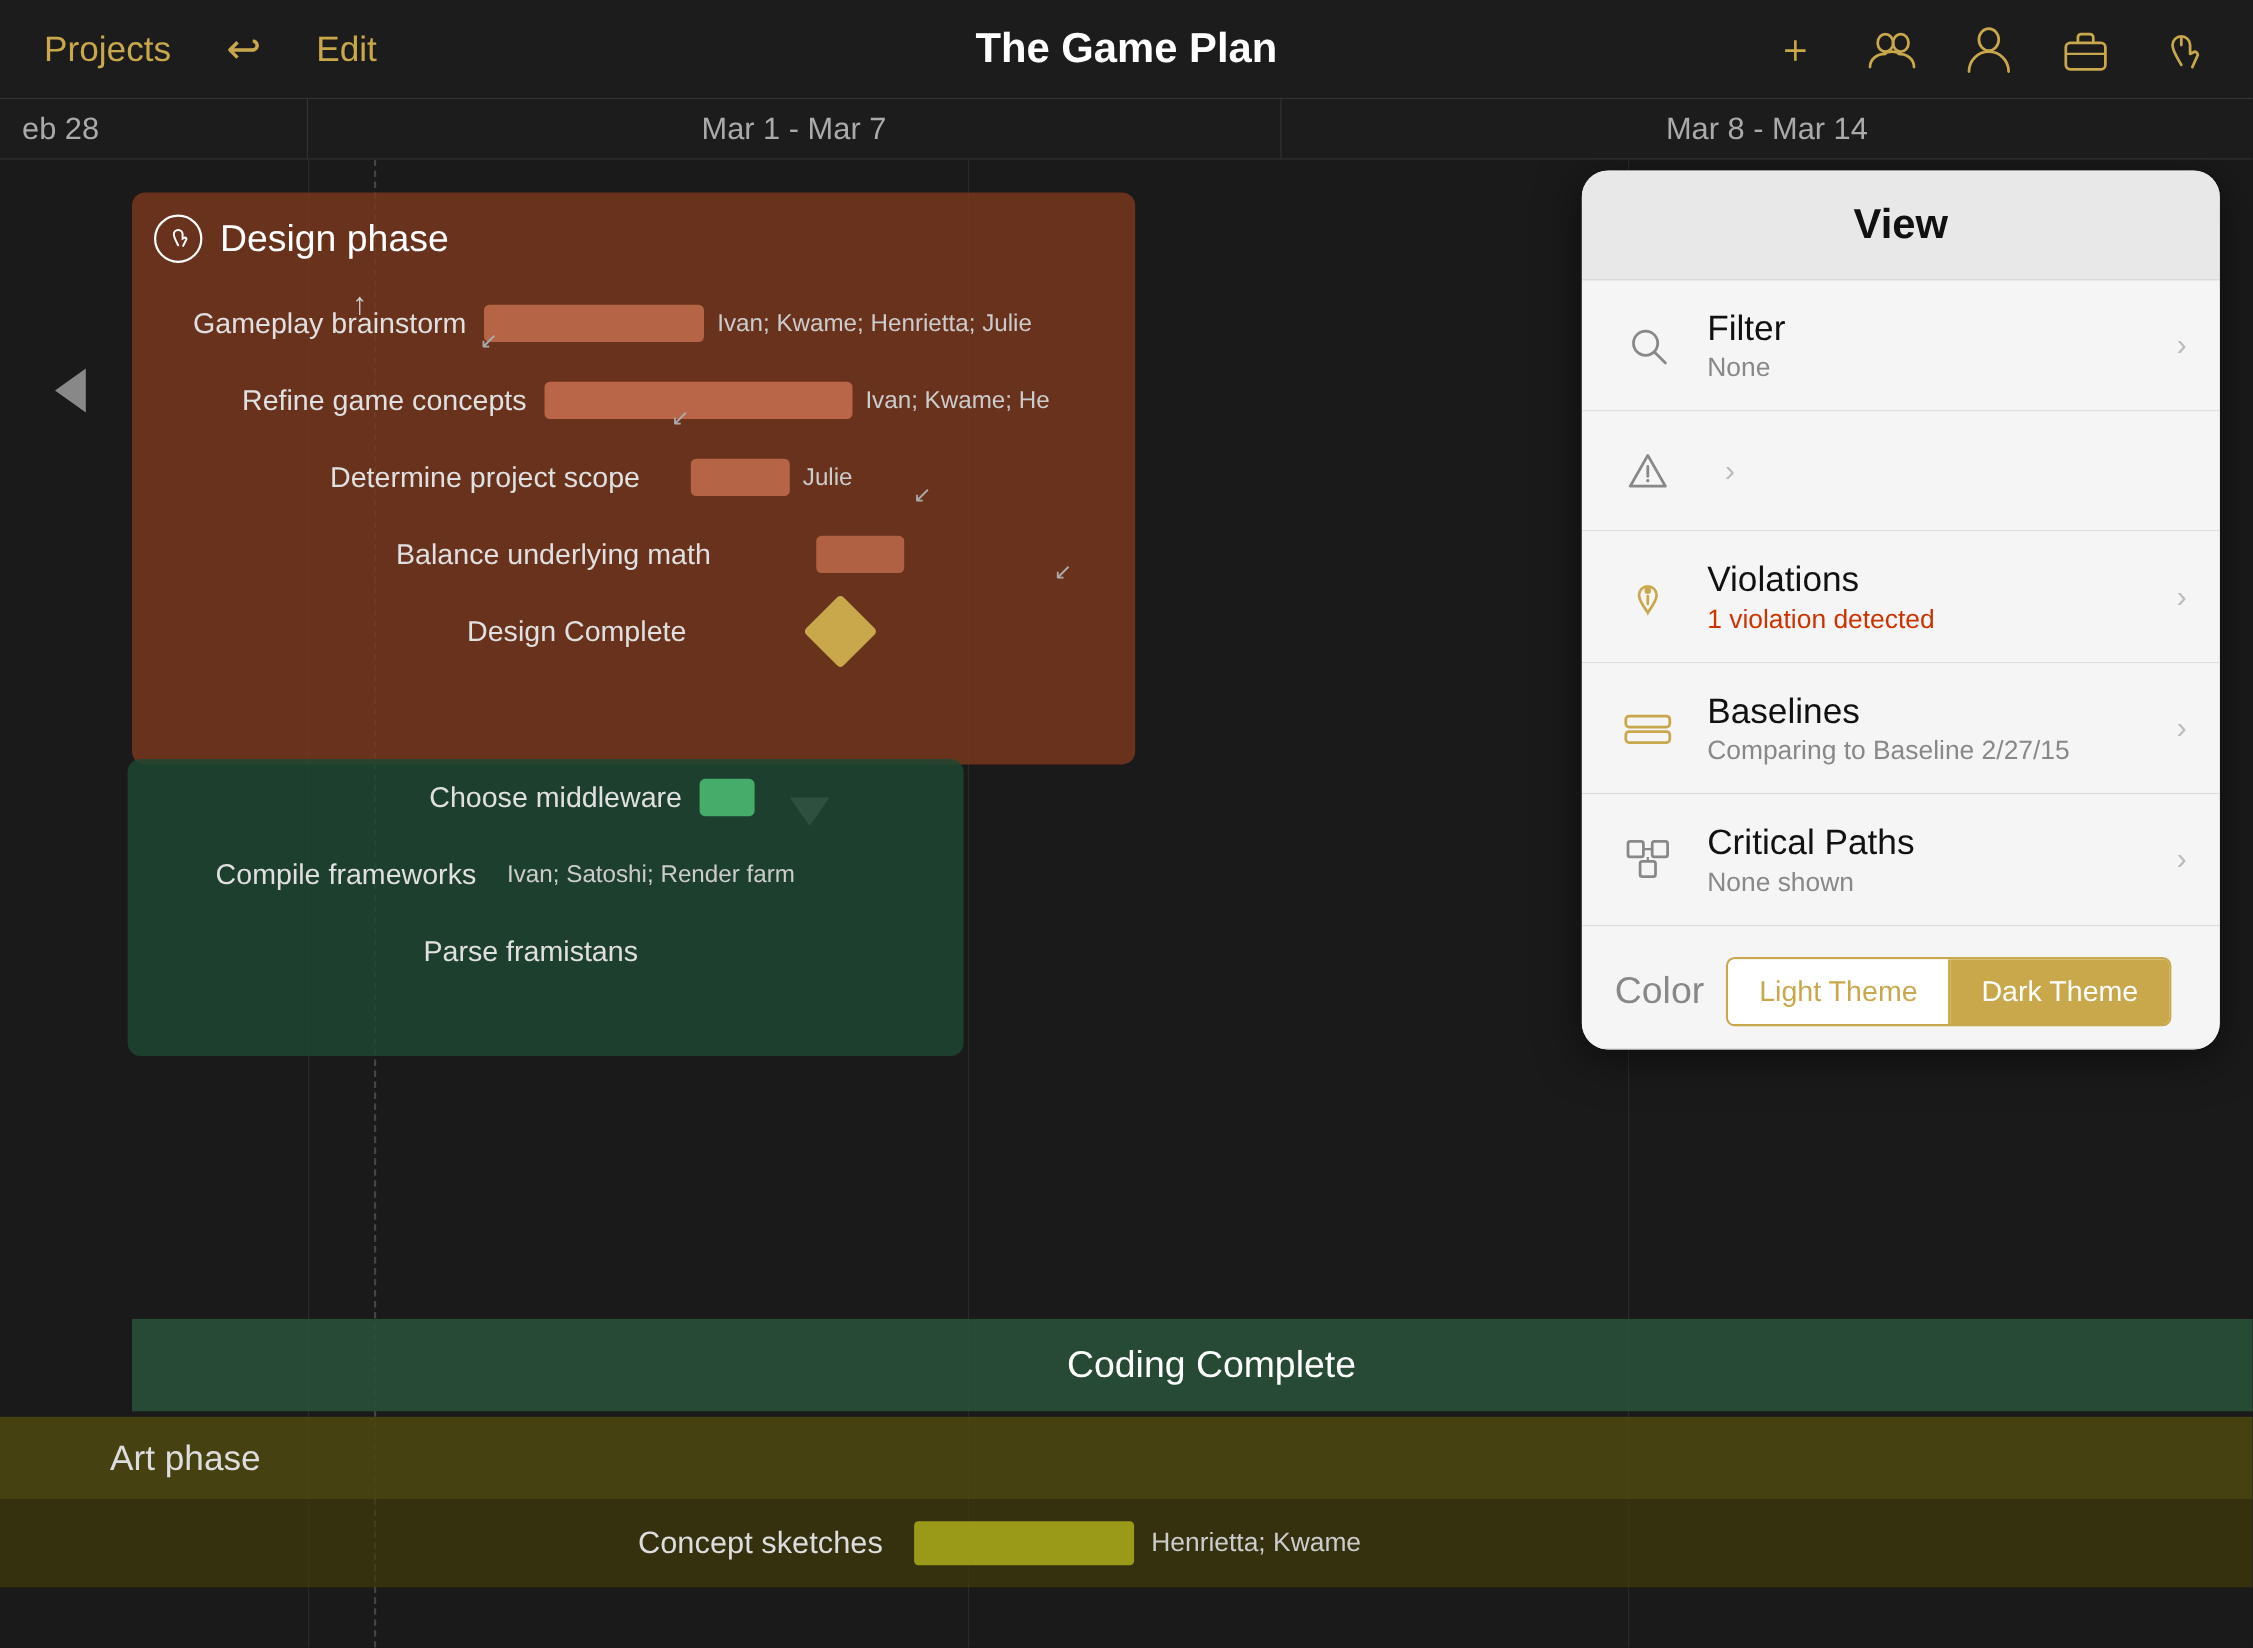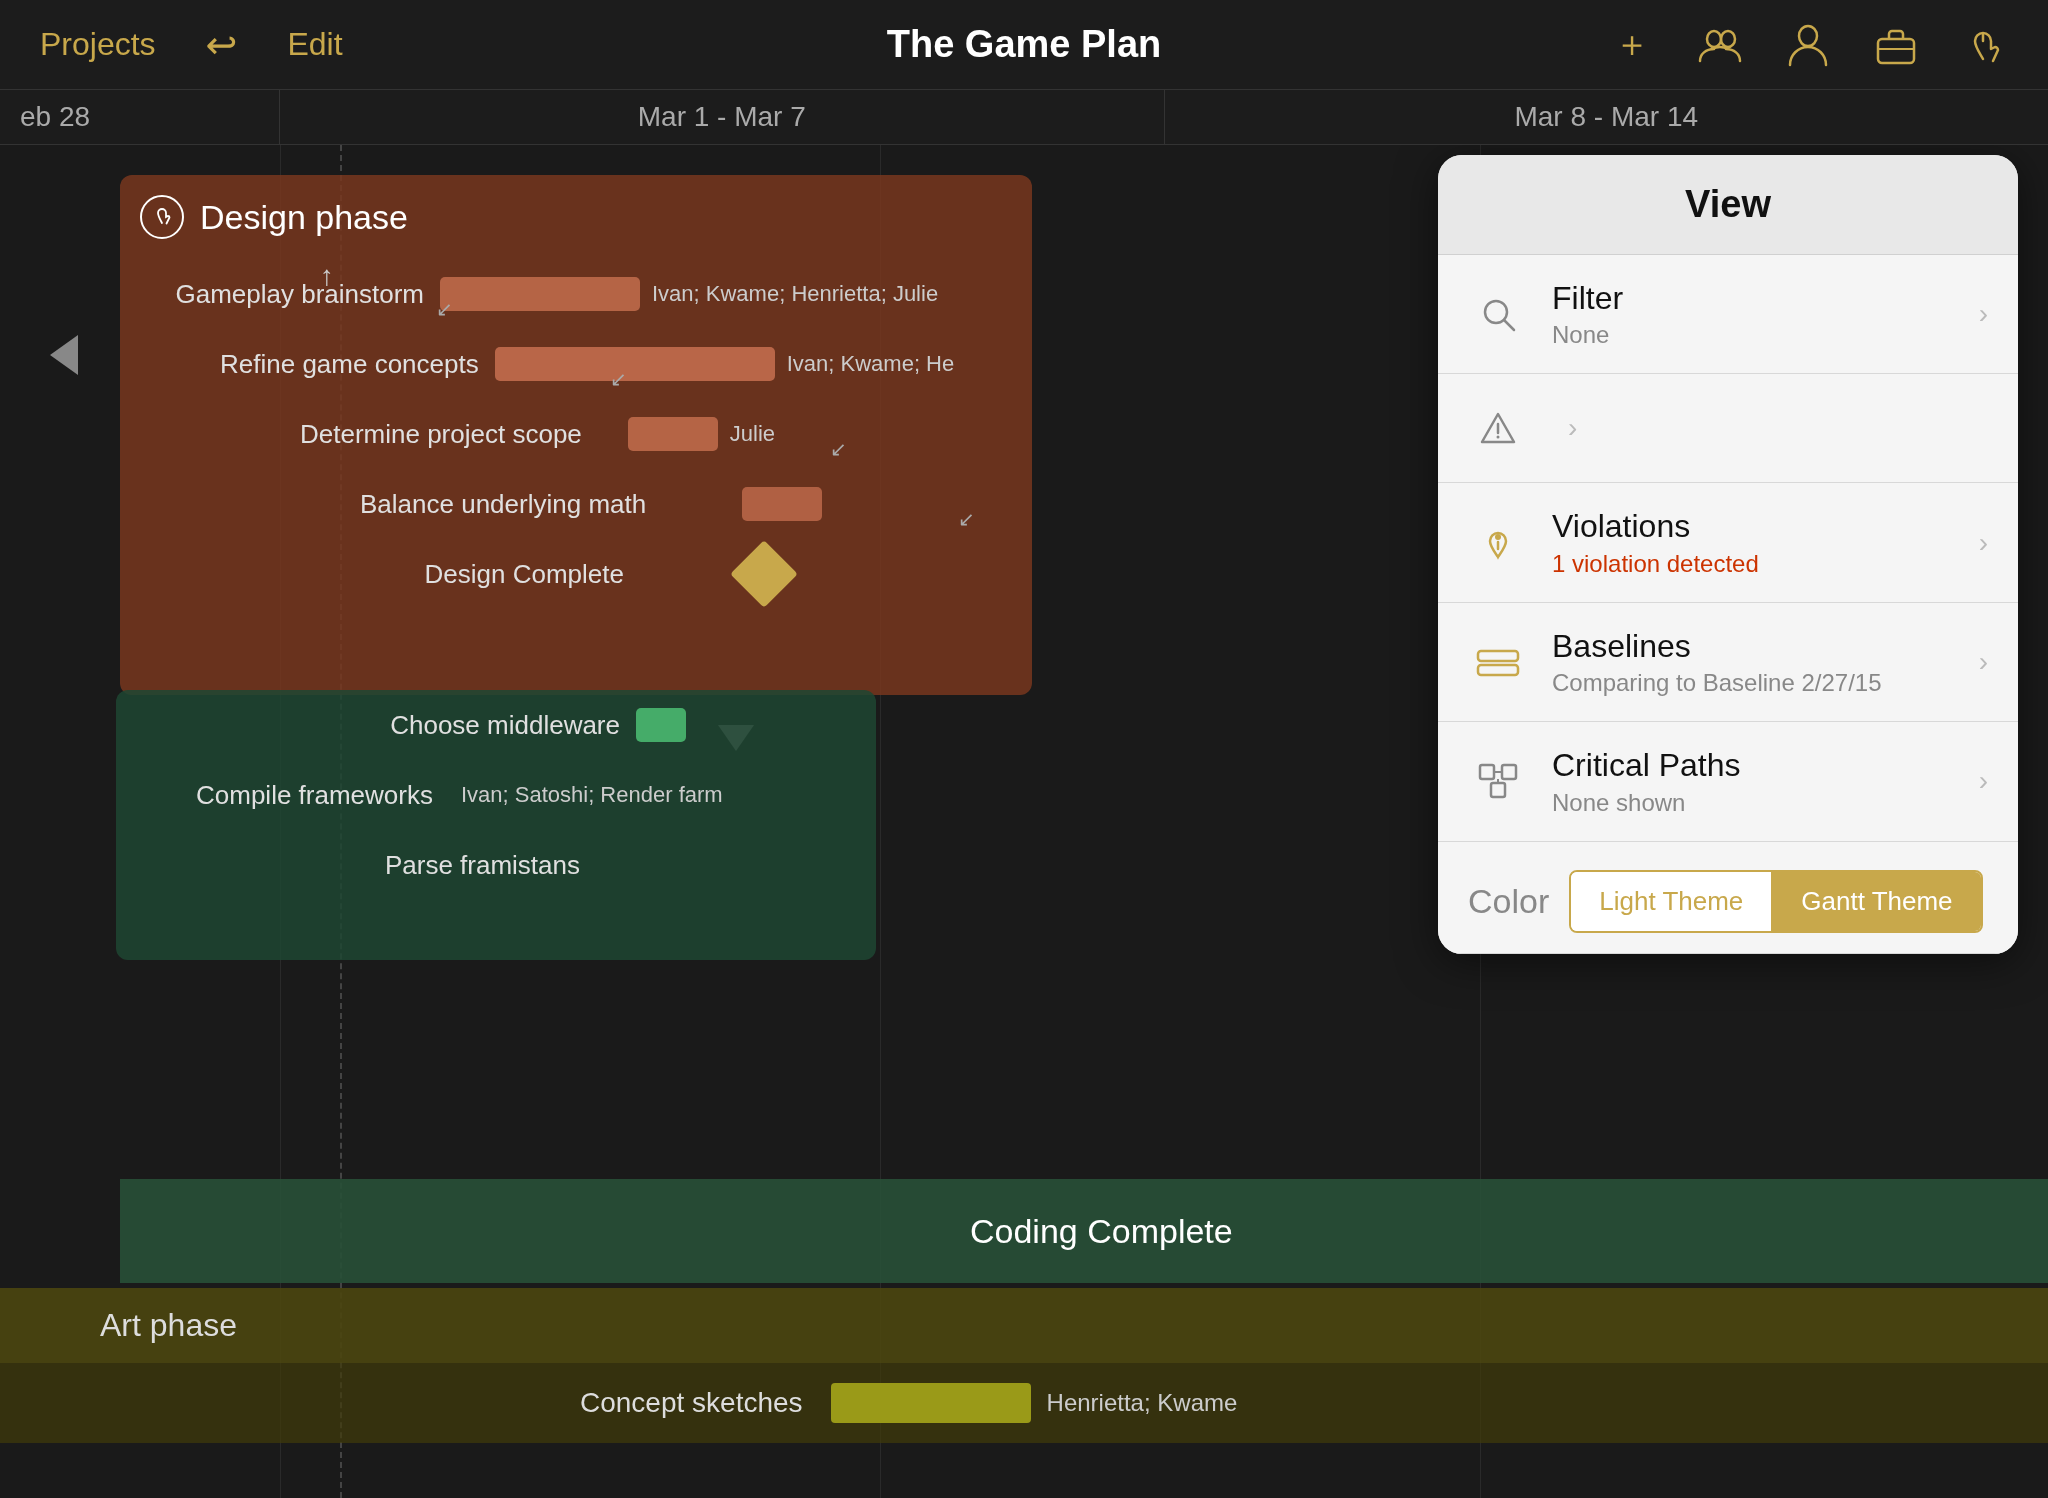--- a/index.html
+++ b/index.html
@@ -407,21 +407,21 @@
       <div style="display:flex;align-items:center;height:70px;padding:0 20px;">
         <span style="color:#e0e0e0;font-size:26px;min-width:220px;text-align:right;padding-right:16px;margin-left:60px;">Compile frameworks</span>
         <span style="color:#ccc;font-size:22px;margin-left:12px;">Ivan; Satoshi; Render farm</span>
       </div>
 
       <div style="display:flex;align-items:center;height:70px;padding:0 20px;">
         <span style="color:#e0e0e0;font-size:26px;min-width:300px;text-align:right;padding-right:16px;margin-left:160px;">Parse framistans</span>
       </div>
     </div>
 
-    <div style="position:absolute;bottom:215px;left:120px;right:0;height:104px;background:rgba(40,80,55,0.9);display:flex;align-items:center;padding-left:850px;">
+    <div style="position:absolute;bottom:215px;left:120px;right:0;height:84px;background:rgba(40,80,55,0.9);display:flex;align-items:center;padding-left:850px;">
       <span style="color:#fff;font-size:34px;">Coding Complete</span>
     </div>
 
     <div style="position:absolute;bottom:135px;left:0;right:0;height:75px;background:rgba(75,70,15,0.9);display:flex;align-items:center;padding-left:100px;">
       <span style="color:#ddd;font-size:32px;">Art phase</span>
     </div>
 
     <div style="position:absolute;bottom:55px;left:0;right:0;height:80px;background:rgba(65,60,10,0.7);display:flex;align-items:center;padding-left:580px;">
       <span style="color:#ddd;font-size:28px;">Concept sketches</span>
       <div style="margin-left:28px;width:200px;height:40px;background:#9a9a18;border-radius:4px;"></div>
@@ -505,20 +505,20 @@
         <div class="view-item-sub">None shown</div>
       </div>
       <div class="view-item-chevron">›</div>
     </div>
 
     <div class="gantt-labels-section">
       <div style="display:flex;align-items:center;gap:20px;">
         <span style="color:#888;font-size:34px;">Color</span>
         <div class="theme-selector">
           <button class="theme-btn light">Light Theme</button>
-          <button class="theme-btn dark">Gantt Theme</button>
+          <button class="theme-btn dark">Dark Theme</button>
         </div>
       </div>
     </div>
 
   </div>
 
 </div>
 
 </body></html>

